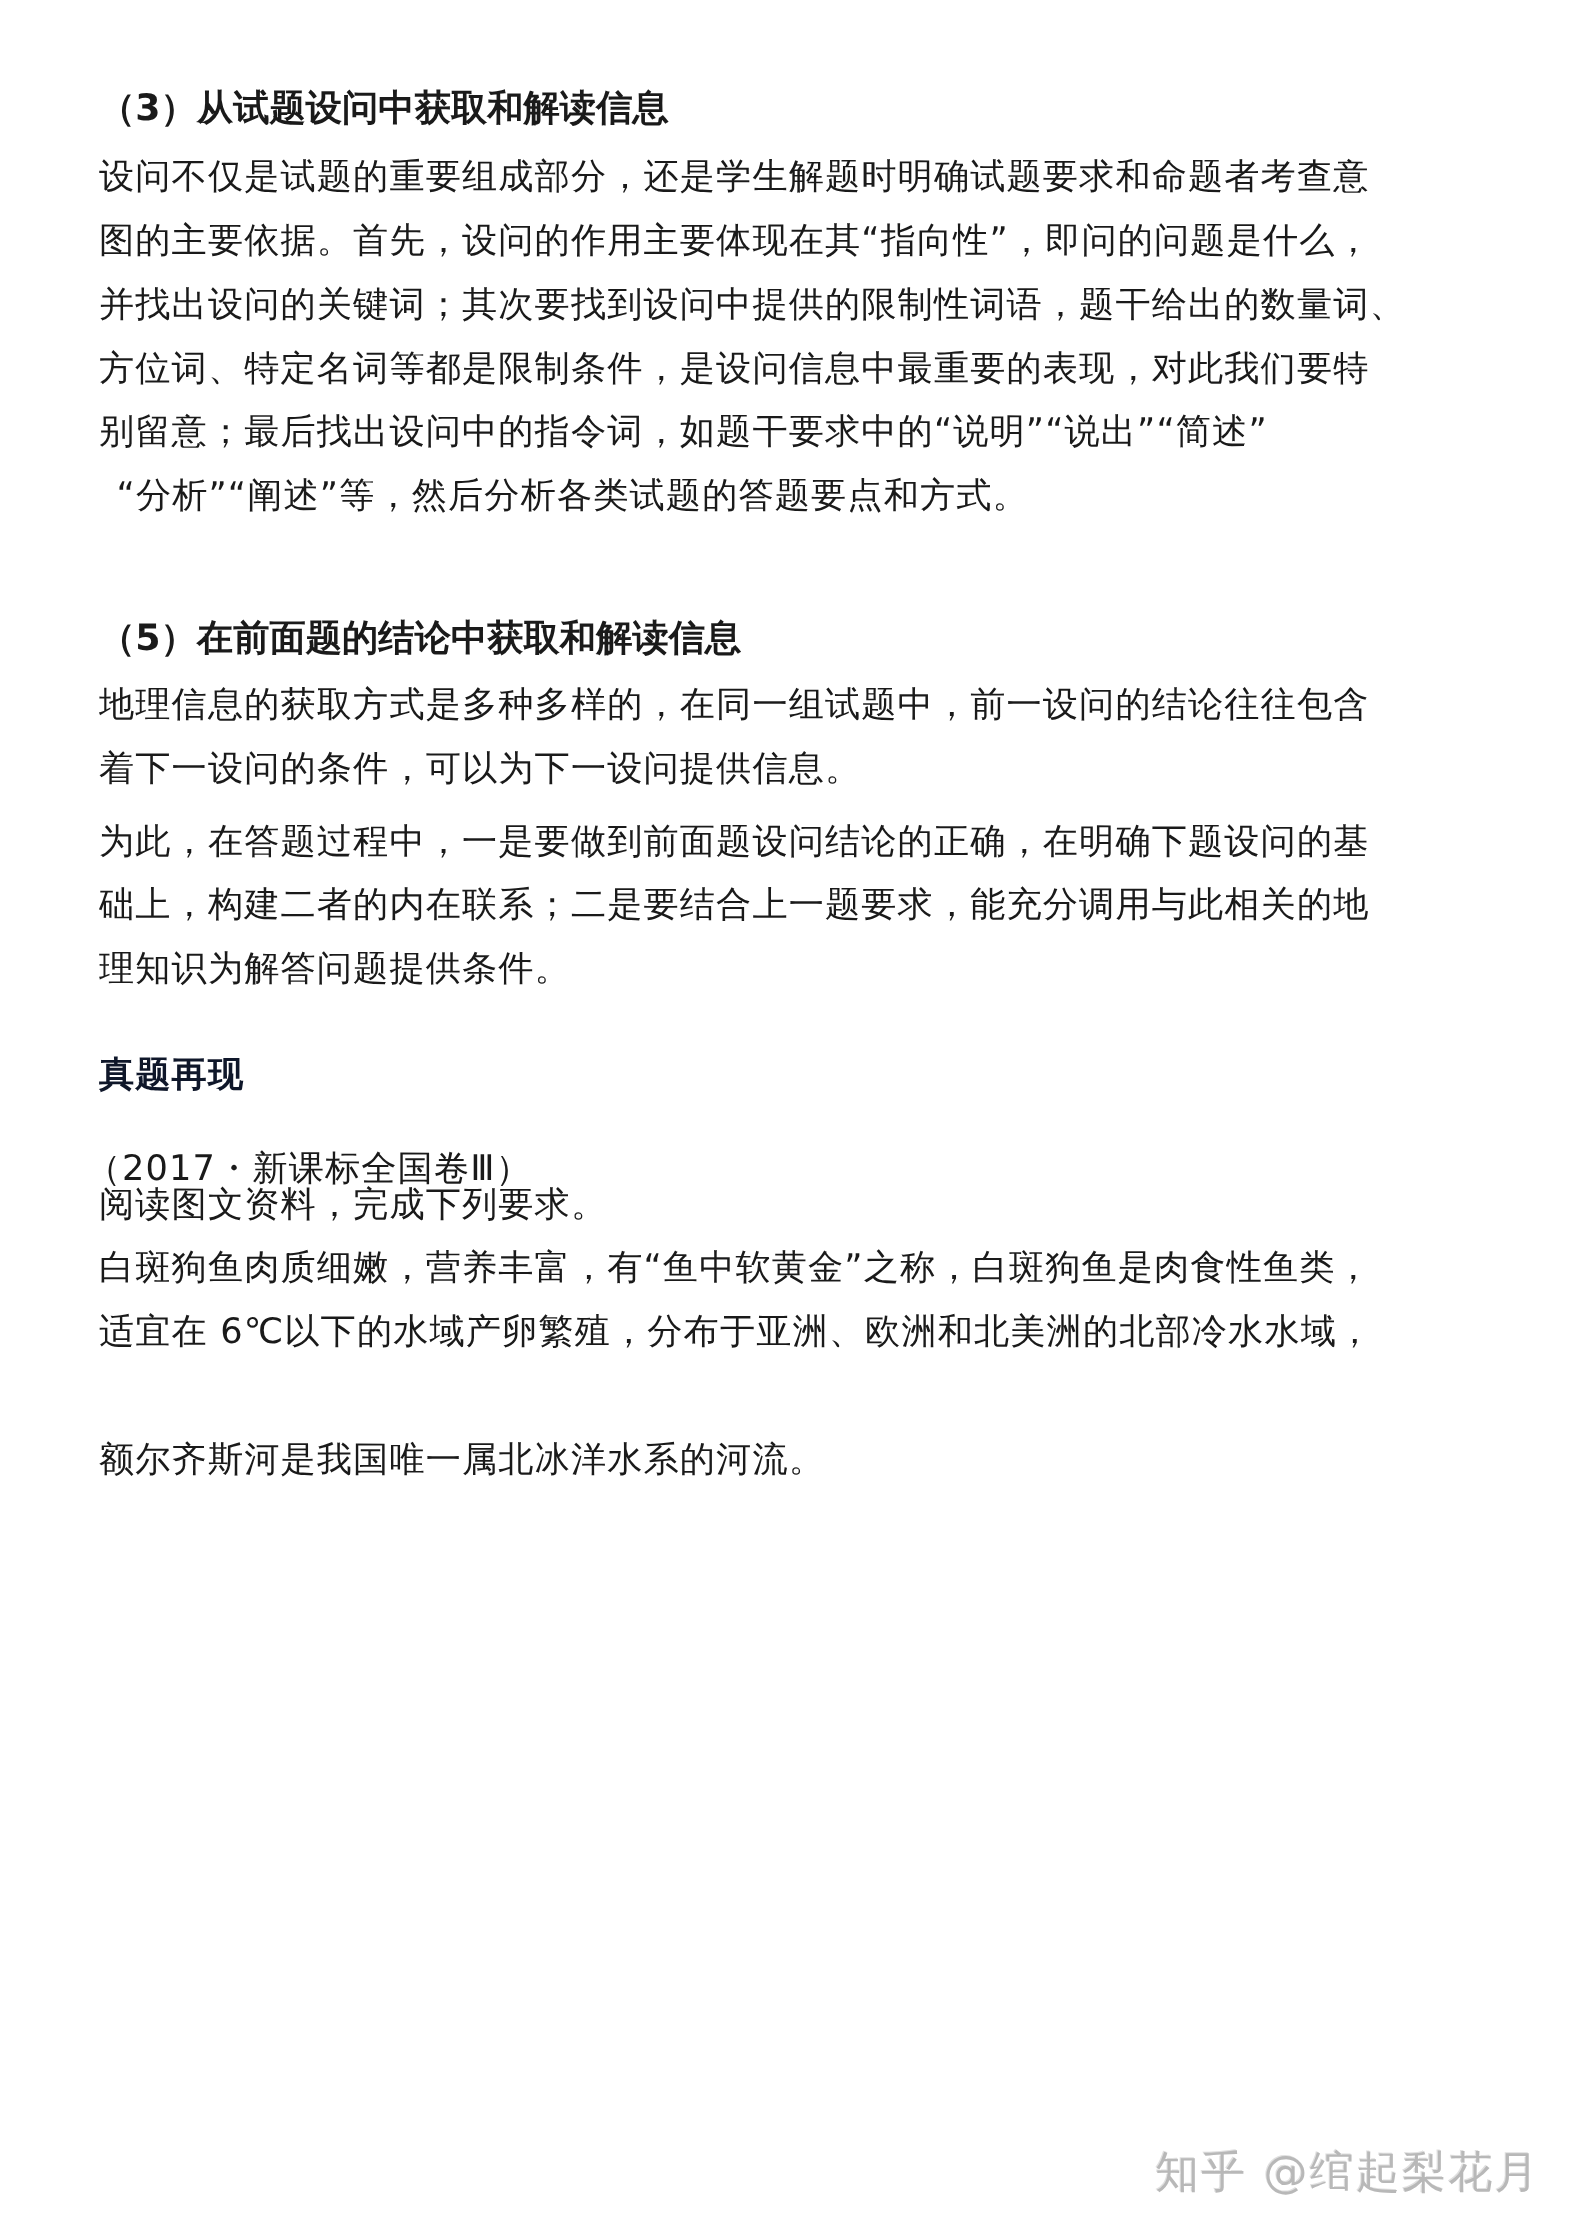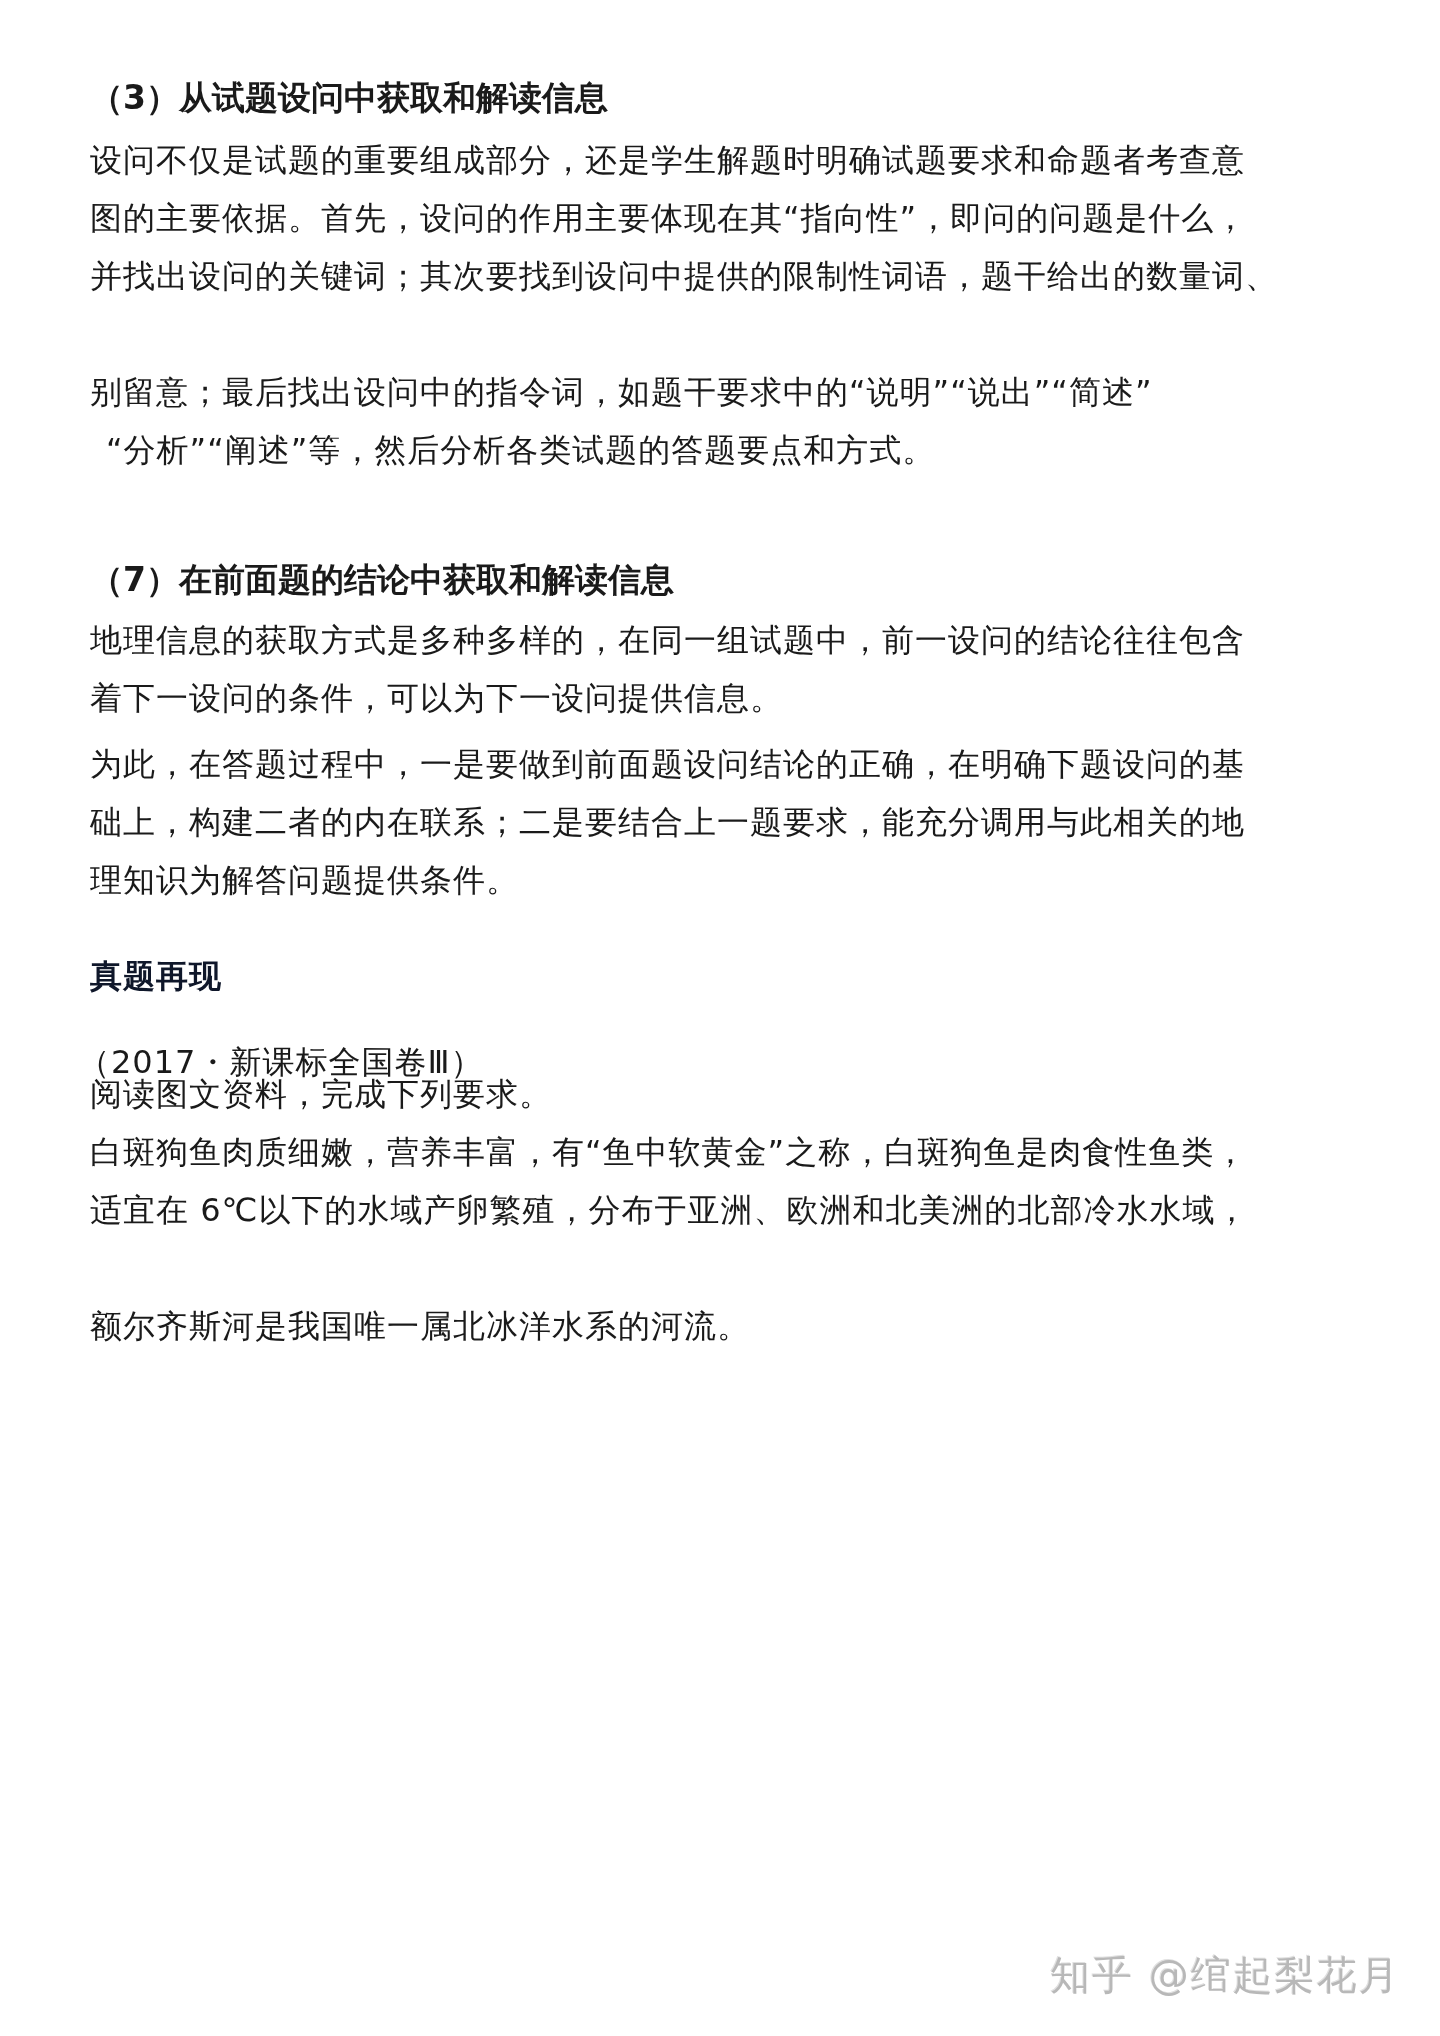--- a/index.html
+++ b/index.html
@@ -55,24 +55,25 @@
   </style>
 </head>
 <body>
 
 <div class="page">
 
   <div class="line heading" style="top:78px;">（3）从试题设问中获取和解读信息</div>
   <div class="line" style="top:140px;">设问不仅是试题的重要组成部分，还是学生解题时明确试题要求和命题者考查意</div>
   <div class="line" style="top:198px;">图的主要依据。首先，设问的作用主要体现在其“指向性”，即问的问题是什么，</div>
   <div class="line" style="top:256px;">并找出设问的关键词；其次要找到设问中提供的限制性词语，题干给出的数量词、</div>
+  <div class="line" style="top:314px;">方位词、特定名词等都是限制条件，是设问信息中最重要的表现，对此我们要特</div>
   <div class="line" style="top:372px;">别留意；最后找出设问中的指令词，如题干要求中的“说明”“说出”“简述”</div>
   <div class="line" style="top:430px;margin-left:16px;">“分析”“阐述”等，然后分析各类试题的答题要点和方式。</div>
 
-  <div class="line heading" style="top:560px;">（7）在前面题的结论中获取和解读信息</div>
+  <div class="line heading" style="top:560px;">（5）在前面题的结论中获取和解读信息</div>
   <div class="line" style="top:620px;">地理信息的获取方式是多种多样的，在同一组试题中，前一设问的结论往往包含</div>
   <div class="line" style="top:678px;">着下一设问的条件，可以为下一设问提供信息。</div>
   <div class="line" style="top:744px;">为此，在答题过程中，一是要做到前面题设问结论的正确，在明确下题设问的基</div>
   <div class="line" style="top:802px;">础上，构建二者的内在联系；二是要结合上一题要求，能充分调用与此相关的地</div>
   <div class="line" style="top:860px;">理知识为解答问题提供条件。</div>
 
   <div class="line red-heading" style="top:956px;">真题再现</div>
   <div class="line" style="top:1016px; left:78px;margin-top:26px;">（2017・新课标全国卷Ⅲ）</div>
   <div class="line" style="top:1074px;">阅读图文资料，完成下列要求。</div>
   <div class="line" style="top:1132px;text-align:center;">白斑狗鱼肉质细嫩，营养丰富，有“鱼中软黄金”之称，白斑狗鱼是肉食性鱼类，</div>

